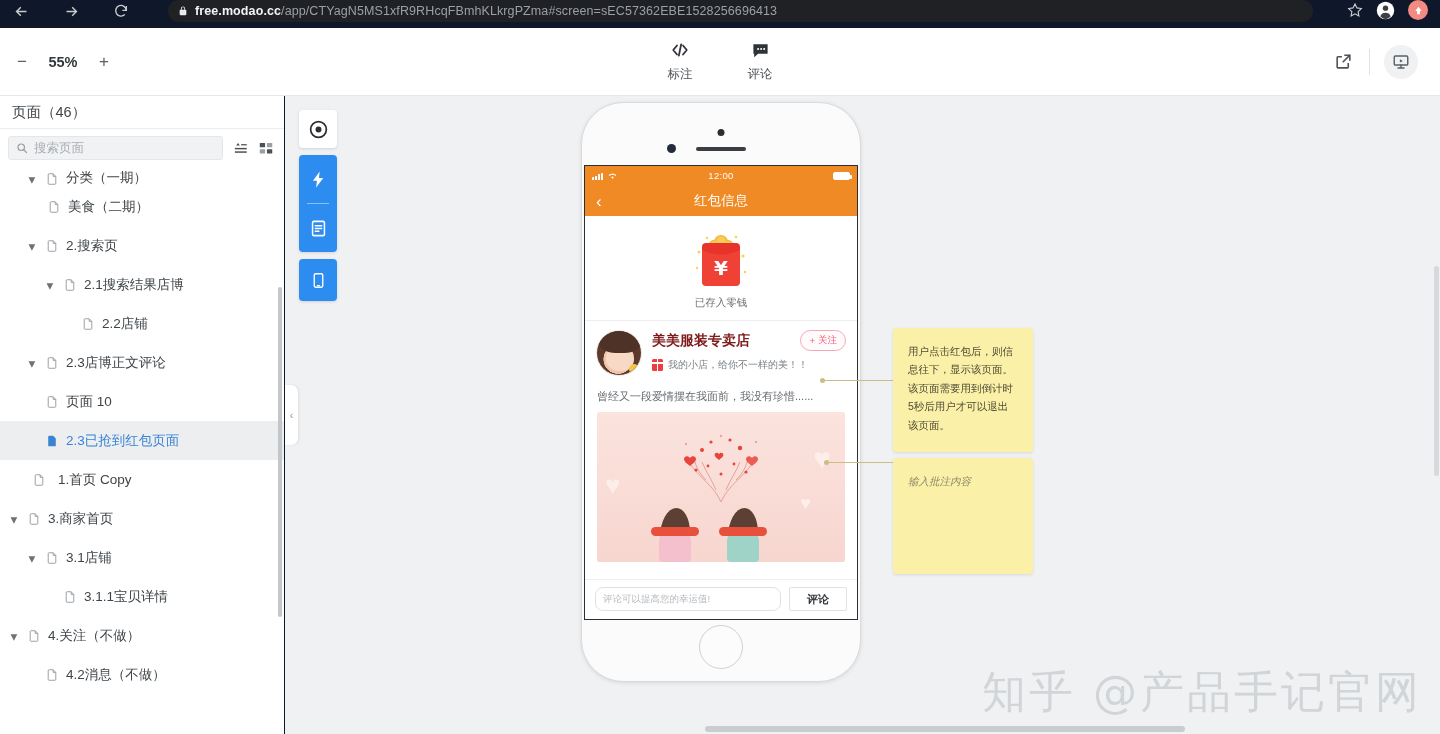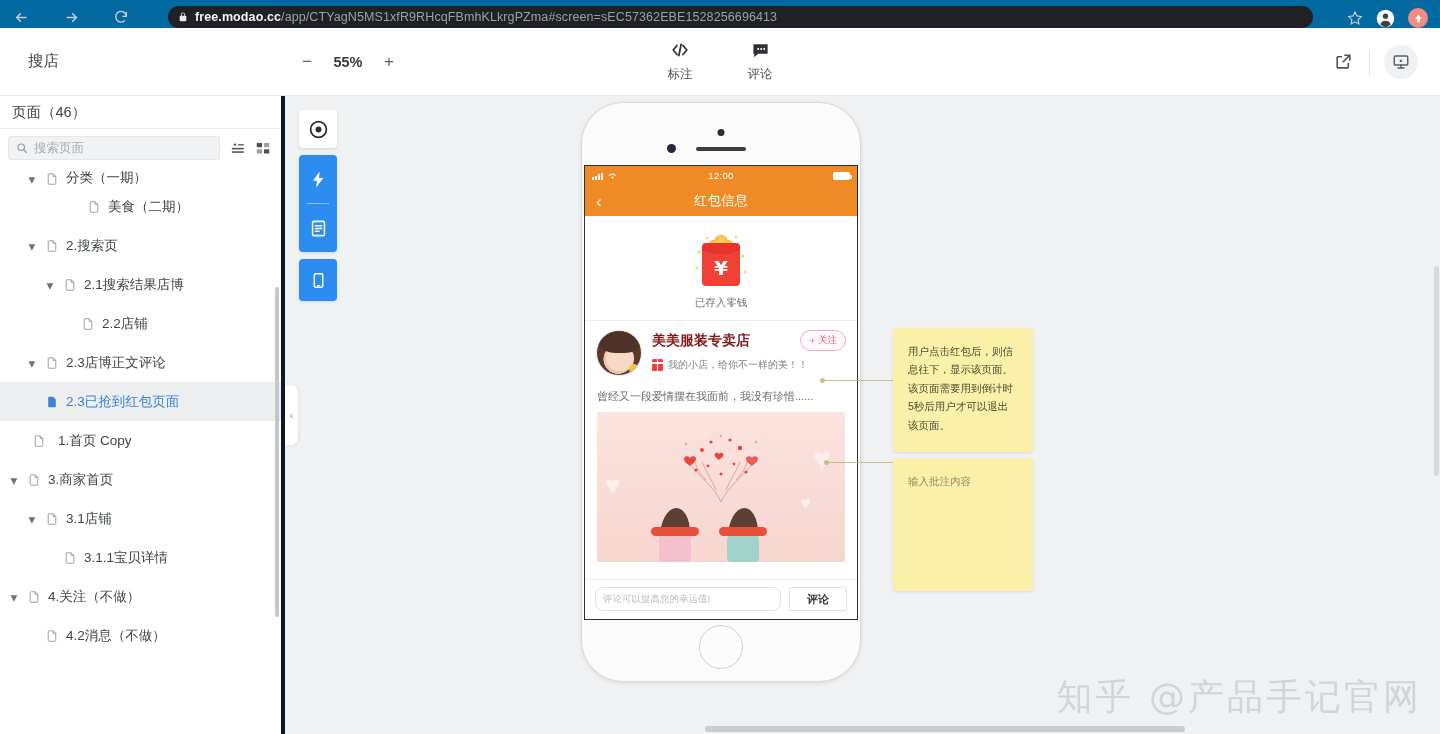--- a/index.html
+++ b/index.html
@@ -7,22 +7,22 @@
   html, body {
     width: 1440px; height: 734px;
     font-family: "Liberation Sans", "DejaVu Sans", sans-serif;
     overflow: hidden;
     background: #eef0f2;
   }
 
   
   .browser-bar {
     height: 28px; width: 100%;
-    background: #0369a1;
-    display: flex; align-items: flex-end;
+    background: #0f172a;
+    display: flex; align-items: flex-start;
     padding: 0 10px;
     gap: 28px;
     position: relative;
   }
   .nav-btn {
     width: 22px; height: 22px;
     display: flex; align-items: center; justify-content: center;
     color: #c9ccce;
     font-size: 15px;
     line-height: 1;
@@ -127,21 +127,21 @@
     cursor: pointer;
   }
 
   
   .body-row { display: flex; height: calc(734px - 28px - 68px); }
 
   
   .sidebar {
     width: 285px; flex: 0 0 285px;
     background: #fff;
-    border-right: 4px solid #0f172a;
+    border-right: 1px solid #0f172a;
     display: flex; flex-direction: column;
     position: relative;
   }
   .sidebar-title {
     height: 33px;
     display: flex; align-items: center;
     padding-left: 12px;
     font-size: 14.5px; color: #3f4549;
     border-bottom: 1px solid #ebedee;
   }
@@ -445,21 +445,21 @@
   }
   .v-scroll {
     position:absolute; right: 1px; top: 170px;
     width: 5px; height: 210px; border-radius:3px;
     background:#d7dadd;
   }
 
   
   .watermark {
     position:absolute; right: 18px; bottom: 12px;
-    font-size: 36px; color: #cfd2d5;
+    font-size: 44px; color: #cfd2d5;
     letter-spacing: 3px;
     opacity: .9;
     white-space: nowrap;
     pointer-events: none;
     font-family: "DejaVu Sans", sans-serif;
   }
 </style>
 </head>
 <body>
 
@@ -505,21 +505,20 @@
     </span>
     <span class="ext-badge">
       <svg width="11" height="11" viewBox="0 0 24 24" fill="currentColor">
           <path d="M12 4l7 9h-4v7h-6v-7H5l7-9z"></path>
         </svg>
     </span>
   </div>
 </div>
 
 <div class="app-header">
-  <div class="app-title">搜店</div>
 
   <div class="zoom-group">
     <span class="zoom-btn">−</span>
     <span class="zoom-val">55%</span>
     <span class="zoom-btn">+</span>
   </div>
 
   <div class="tabs">
     <div class="tab">
       <span class="tab-icon">
@@ -597,21 +596,21 @@
           <div class="tree-item clipped" style="padding-left: 26px;">
             <span class="caret">▾</span>
             <span class="doc-ico">
               <svg width="14" height="16" viewBox="0 0 24 24" fill="none" stroke="currentColor" stroke-width="1.7">
                 <path d="M14 3H7a1.5 1.5 0 0 0-1.5 1.5v15A1.5 1.5 0 0 0 7 21h10a1.5 1.5 0 0 0 1.5-1.5V7.5L14 3z"></path>
                 <path d="M14 3v4.5h4.5"></path>
               </svg>
             </span>
             <span>分类（一期）</span>
           </div>
-          <div class="tree-item" style="padding-left: 28px; margin-left: 40px;">
+          <div class="tree-item" style="padding-left: 28px;">
             <span class="caret empty">▾</span>
             <span class="doc-ico">
               <svg width="14" height="16" viewBox="0 0 24 24" fill="none" stroke="currentColor" stroke-width="1.7">
                 <path d="M14 3H7a1.5 1.5 0 0 0-1.5 1.5v15A1.5 1.5 0 0 0 7 21h10a1.5 1.5 0 0 0 1.5-1.5V7.5L14 3z"></path>
                 <path d="M14 3v4.5h4.5"></path>
               </svg>
             </span>
             <span>美食（二期）</span>
           </div>
           <div class="tree-item" style="padding-left: 26px;">
@@ -646,20 +645,30 @@
           </div>
           <div class="tree-item" style="padding-left: 26px;">
             <span class="caret">▾</span>
             <span class="doc-ico">
               <svg width="14" height="16" viewBox="0 0 24 24" fill="none" stroke="currentColor" stroke-width="1.7">
                 <path d="M14 3H7a1.5 1.5 0 0 0-1.5 1.5v15A1.5 1.5 0 0 0 7 21h10a1.5 1.5 0 0 0 1.5-1.5V7.5L14 3z"></path>
                 <path d="M14 3v4.5h4.5"></path>
               </svg>
             </span>
             <span>2.3店博正文评论</span>
+          </div>
+          <div class="tree-item" style="padding-left: 26px;">
+            <span class="caret empty">▾</span>
+            <span class="doc-ico">
+              <svg width="14" height="16" viewBox="0 0 24 24" fill="none" stroke="currentColor" stroke-width="1.7">
+                <path d="M14 3H7a1.5 1.5 0 0 0-1.5 1.5v15A1.5 1.5 0 0 0 7 21h10a1.5 1.5 0 0 0 1.5-1.5V7.5L14 3z"></path>
+                <path d="M14 3v4.5h4.5"></path>
+              </svg>
+            </span>
+            <span>页面 10</span>
           </div>
           <div class="tree-item selected" style="padding-left: 26px;">
             <span class="caret empty">▾</span>
             <span class="doc-ico filled">
               <svg width="14" height="16" viewBox="0 0 24 24" fill="currentColor">
                 <path d="M14 3H7a1.5 1.5 0 0 0-1.5 1.5v15A1.5 1.5 0 0 0 7 21h10a1.5 1.5 0 0 0 1.5-1.5V7.5L14 3z"></path>
               </svg>
             </span>
             <span>2.3已抢到红包页面</span>
           </div>
@@ -893,20 +902,20 @@
           <div class="comment-input">评论可以提高您的幸运值!</div>
           <div class="comment-submit">评论</div>
         </div>
       </div>
     </div>
 
     <div class="connector" style="left: 538px; top: 284px; width: 70px;"></div>
     <div class="note" style="left: 608px; top: 232px; width: 140px; height: 124px;">用户点击红包后，则信息往下，显示该页面。该页面需要用到倒计时5秒后用户才可以退出该页面。</div>
 
     <div class="connector" style="left: 542px; top: 366px; width: 66px;"></div>
-    <div class="note placeholder" style="left: 608px; top: 362px; width: 140px; height: 133px;">输入批注内容</div>
+    <div class="note placeholder" style="left: 608px; top: 362px; width: 140px; height: 116px; font-style: italic;">输入批注内容</div>
 
     <div class="h-scroll"></div>
     <div class="v-scroll"></div>
   </section>
 </div>
 
 <div class="watermark">知乎 @产品手记官网</div>
 
 </body></html>

